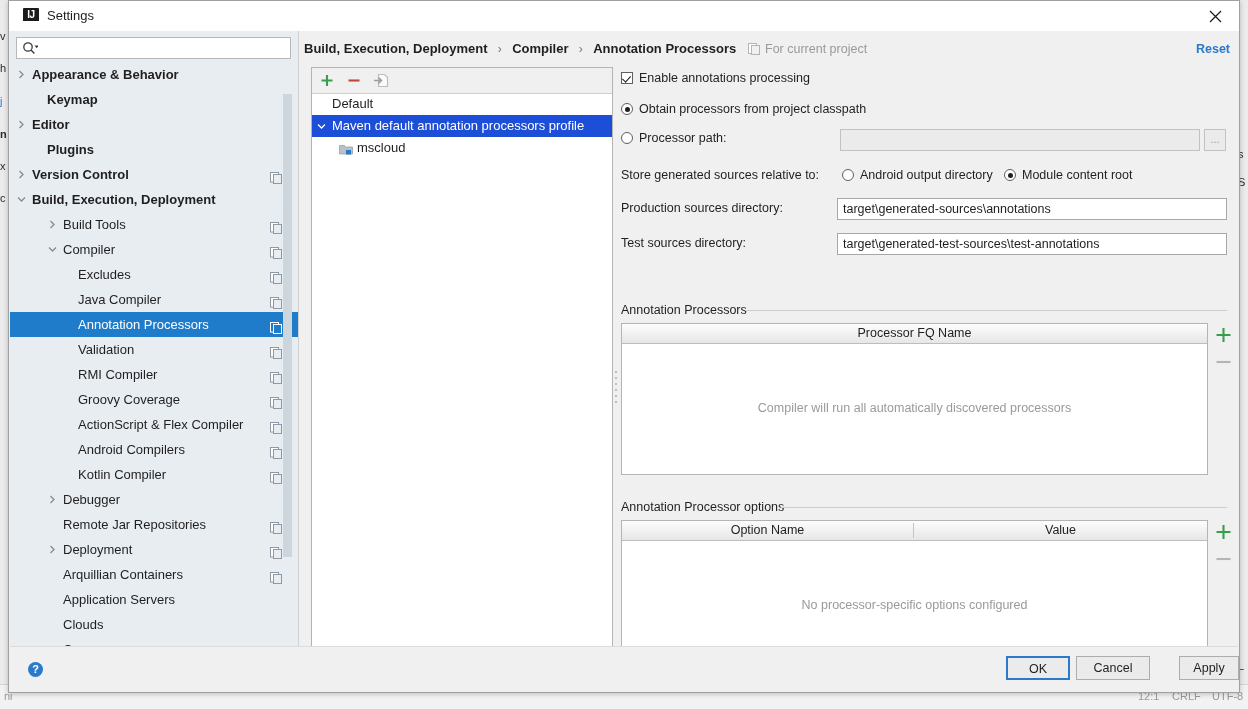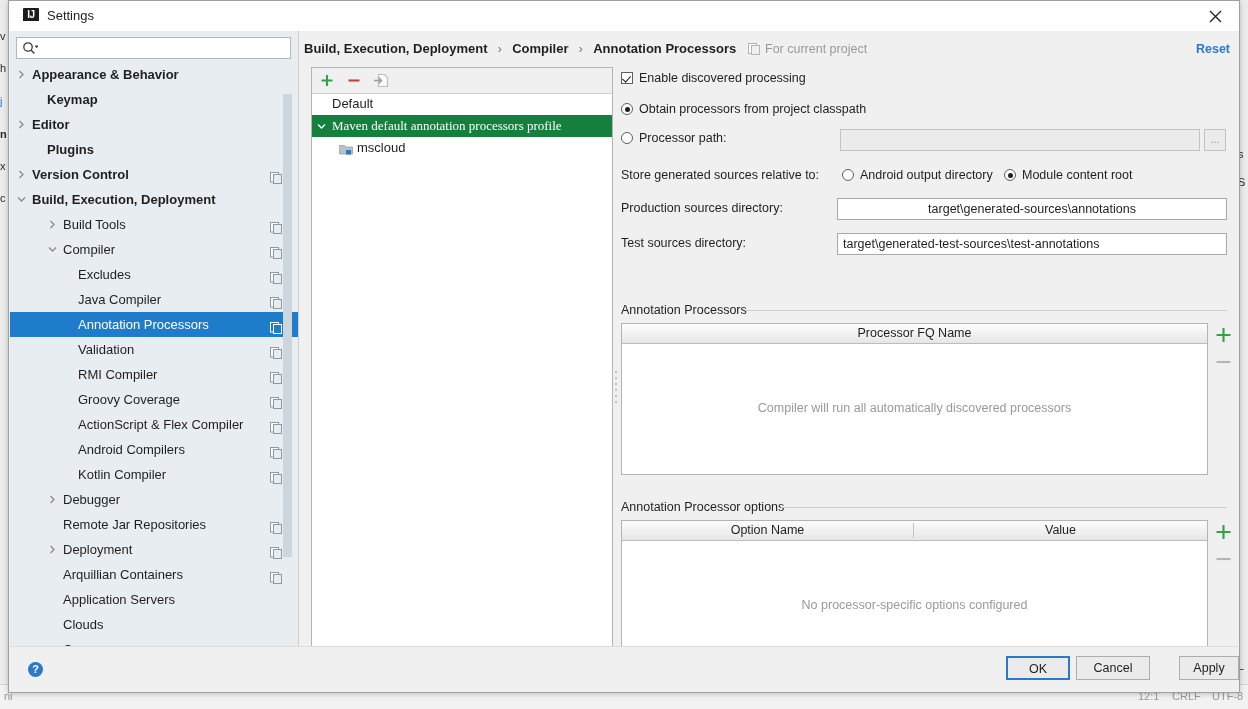--- a/index.html
+++ b/index.html
@@ -155,21 +155,21 @@
   }
   #profiles-toolbar {
     position: absolute; left: 0; top: 0; right: 0; height: 25px;
     background: #f0f0f0; border-bottom: 1px solid #cfcfcf;
   }
   .tb-btn { position: absolute; top: 3px; width: 20px; height: 19px; cursor: pointer; }
   .profile-row {
     position: relative; height: 22px; line-height: 22px; white-space: nowrap;
     font-size: 13px; color: #1f1f1f; cursor: default;
   }
-  .profile-row.sel { background: #15803d; color: #ffffff; font-family: Liberation Serif, serif; }
+  .profile-row.sel { background: #1d4ed8; color: #ffffff; }
   .profile-twisty { position: absolute; left: 5px; top: 0; width: 12px; height: 22px; }
   .profile-twisty svg { position: absolute; left: 0px; top: 7px; }
 
   
   #splitter {
     position: absolute; left: 313px; top: 336px; width: 7px; height: 38px;
   }
   #splitter i {
     display: block; width: 2px; height: 2px; background: #c0c0c0;
     margin: 4px auto 0 auto;
@@ -565,21 +565,21 @@
         <i></i>
         <i></i>
         <i></i>
         <i></i>
         <i></i>
     </div>
 
     <div id="settings">
 
       <div class="chk-row" style="left:0px; top:4px;">
-        <span class="checkbox checked"></span><span class="lbl">Enable discovered processing</span>
+        <span class="checkbox checked"></span><span class="lbl">Enable annotations processing</span>
       </div>
 
       <div class="chk-row" style="left:0px; top:35px;">
         <span class="radio checked"></span><span class="lbl">Obtain processors from project classpath</span>
       </div>
 
       <div class="chk-row" style="left:0px; top:64px;">
         <span class="radio"></span><span class="lbl">Processor path:</span>
       </div>
       <input class="textfield disabled" style="left: 219px; top: 62px; width: 360px;" type="text" value="">
@@ -591,21 +591,21 @@
       <div class="chk-row" style="left:221px; top:101px;">
         <span class="radio"></span><span class="lbl">Android output directory</span>
       </div>
       <div class="chk-row" style="left:383px; top:101px;">
         <span class="radio checked"></span><span class="lbl">Module content root</span>
       </div>
 
       <div class="chk-row" style="left:0px; top:134px;">
         <span class="lbl">Production sources directory:</span>
       </div>
-      <input class="textfield" style="left: 216px; top: 131px; width: 390px; text-align: center;" type="text" value="target\generated-sources\annotations">
+      <input class="textfield" style="left: 216px; top: 131px; width: 390px;" type="text" value="target\generated-sources\annotations">
 
       <div class="chk-row" style="left:0px; top:169px;">
         <span class="lbl">Test sources directory:</span>
       </div>
       <input class="textfield" style="left: 216px; top: 166px; width: 390px;" type="text" value="target\generated-test-sources\test-annotations">
 
       <div class="group-title" style="left:0px; top:236px;">Annotation Processors</div>
       <div class="group-line" style="left:124px; top:243px; width:482px;"></div>
 
       <div class="tbl" style="left:0px; top:256px; width:587px; height:152px;">

